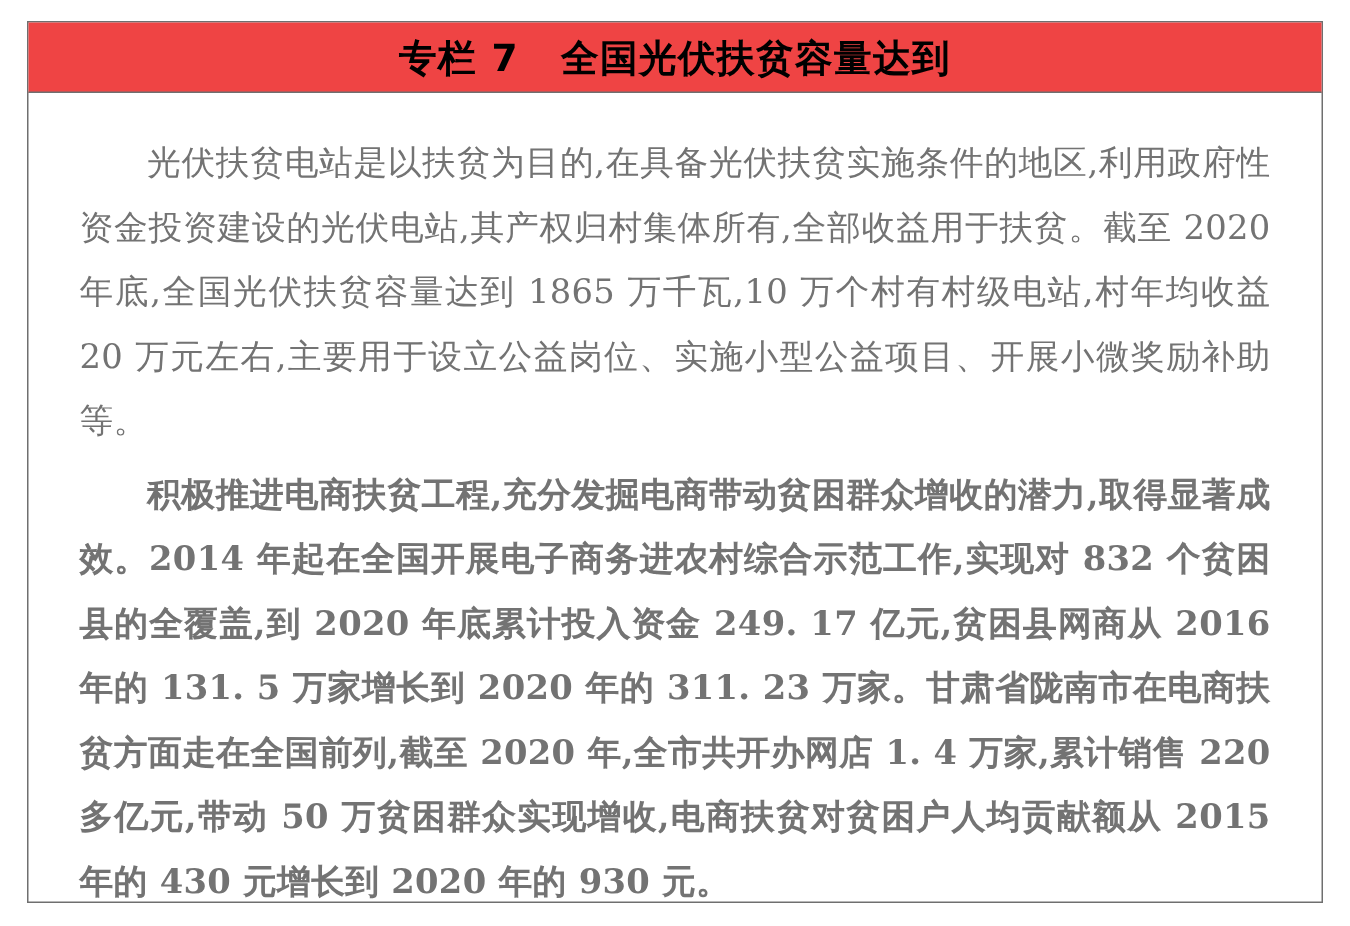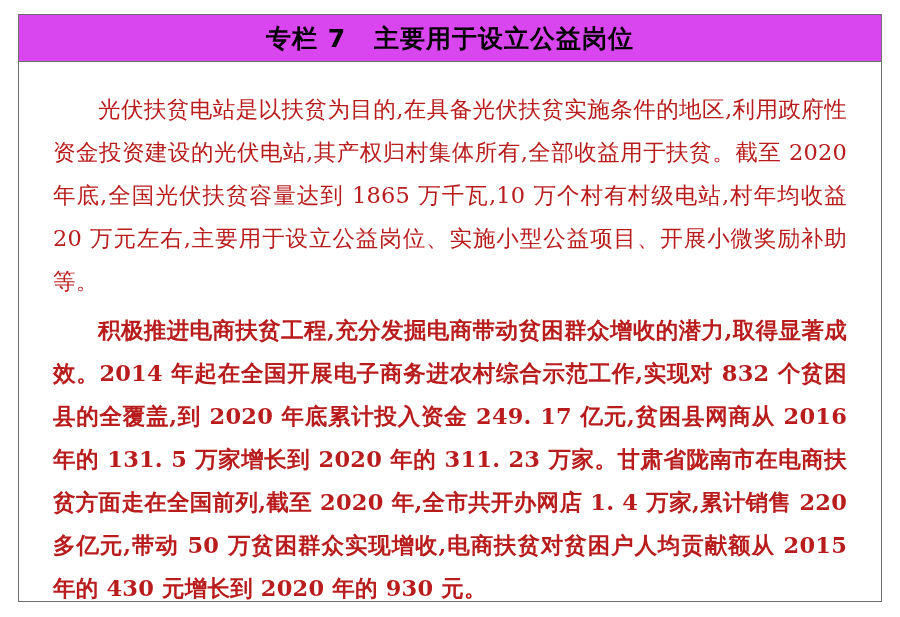--- a/index.html
+++ b/index.html
@@ -17,21 +17,21 @@
     left: 18px;
     top: 14px;
     width: 864px;
     height: 588px;
     border: 1px solid #6f6f6f;
     box-sizing: border-box;
     background: #ffffff;
   }
   .box-header {
     height: 46px;
-    background: #d946ef;
+    background: #ef4444;
     border-bottom: 1px solid #6f6f6f;
     display: flex;
     align-items: center;
     justify-content: center;
     color: #000000;
     font-size: 25px;
     font-weight: bold;
     letter-spacing: 1px;
     font-family: "DejaVu Sans", "Liberation Sans", sans-serif;
   }
@@ -39,38 +39,38 @@
     margin-right: 28px;
   }
   .box-body {
     padding: 26px 34px 0 34px;
   }
   .para {
     font-size: 22.5px;
     line-height: 43px;
     text-align: justify;
     text-justify: inter-ideograph;
-    color: #b91c1c;
+    color: #737373;
     margin: 0 0 6px 0;
     text-indent: 2em;
     letter-spacing: 0.2px;
   }
   .para:last-child {
     margin-bottom: 0;
     font-weight: bold;
   }
 </style>
 </head>
 <body>
 
 <div class="box">
 
   <div class="box-header">
     <span class="title-num">专栏 7</span>
-    <span class="title-text">主要用于设立公益岗位</span>
+    <span class="title-text">全国光伏扶贫容量达到</span>
   </div>
 
   <div class="box-body">
     <p class="para">光伏扶贫电站是以扶贫为目的,在具备光伏扶贫实施条件的地区,利用政府性资金投资建设的光伏电站,其产权归村集体所有,全部收益用于扶贫。截至 2020 年底,全国光伏扶贫容量达到 1865 万千瓦,10 万个村有村级电站,村年均收益 20 万元左右,主要用于设立公益岗位、实施小型公益项目、开展小微奖励补助等。</p>
     <p class="para">积极推进电商扶贫工程,充分发掘电商带动贫困群众增收的潜力,取得显著成效。2014 年起在全国开展电子商务进农村综合示范工作,实现对 832 个贫困县的全覆盖,到 2020 年底累计投入资金 249. 17 亿元,贫困县网商从 2016 年的 131. 5 万家增长到 2020 年的 311. 23 万家。甘肃省陇南市在电商扶贫方面走在全国前列,截至 2020 年,全市共开办网店 1. 4 万家,累计销售 220 多亿元,带动 50 万贫困群众实现增收,电商扶贫对贫困户人均贡献额从 2015 年的 430 元增长到 2020 年的 930 元。</p>
   </div>
 
 </div>
 
 </body></html>

